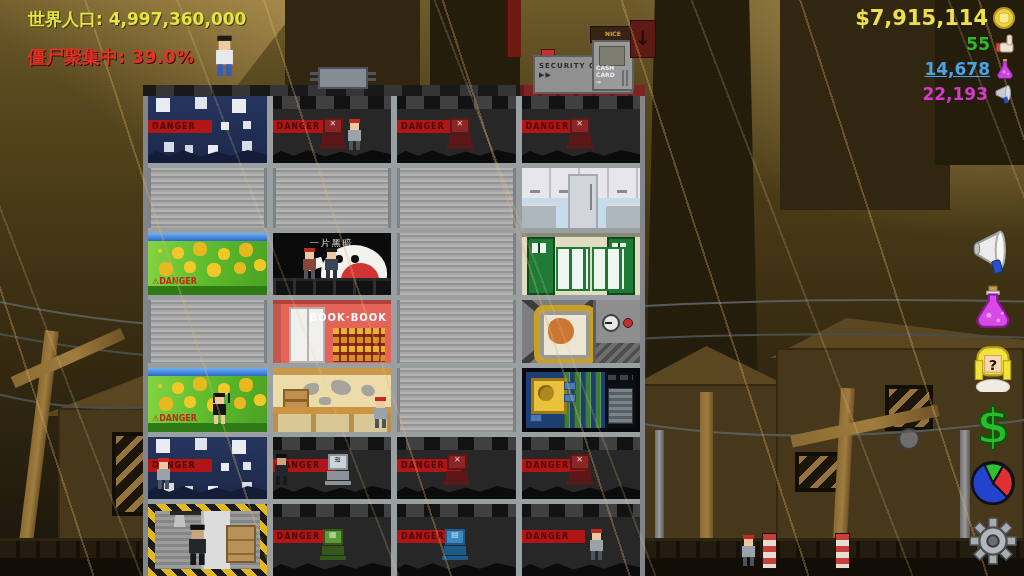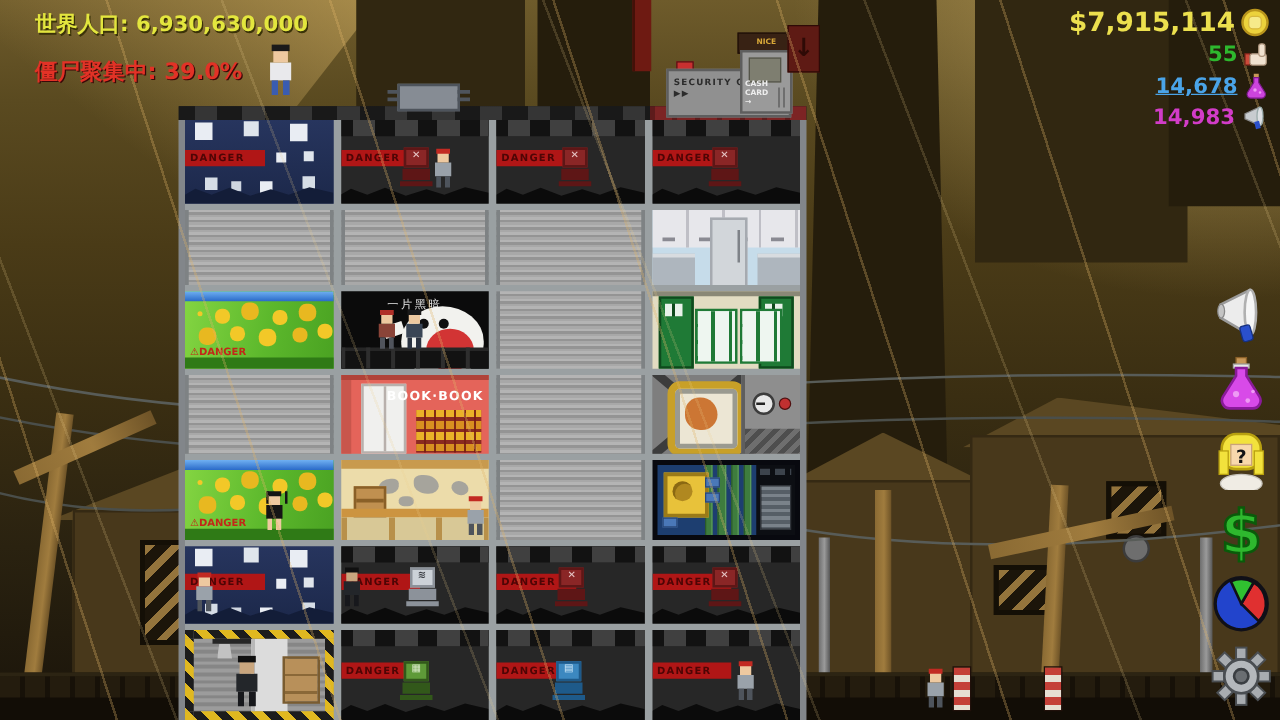--- a/index.html
+++ b/index.html
@@ -509,21 +509,21 @@
     <div class="atm-label">CASH CARD →</div>
     <div class="atm-vents"></div>
   </div>
   <div class="abs arrowflag"><span>↓</span></div>
   <div class="abs redbanner"></div>
 
   <div class="abs rain1"></div>
   <div class="abs rain2"></div>
 
   <div class="abs hud-tl">
-    <div class="hud-pop">世界人口: 6,930,630,000</div>
+    <div class="hud-pop">世界人口: 4,997,360,000</div>
     <div class="hud-zom">僵尸聚集中: 39.0%</div>
   </div>
 
   <div class="abs hud-tr">
     <div class="hud-row">
       <span class="hud-money">$7,915,114</span>
       <svg width="24" height="24">
           <circle cx="12" cy="12" r="10" fill="#ecd23c" stroke="#b8941c" stroke-width="2"></circle>
           <rect x="7" y="7" width="10" height="10" rx="3" fill="#f6ea8a" stroke="#d8b83c"></rect>
         </svg>
@@ -539,21 +539,21 @@
     <div class="hud-row">
       <span class="hud-sci">14,678</span>
       <svg width="22" height="22">
           <rect x="9" y="1" width="4" height="3" fill="#c89858"></rect>
           <path d="M9 4 h4 v4 l5 8 a3 3 0 0 1 -2.6 4.5 H6.6 A3 3 0 0 1 4 16 l5-8 z" fill="#cc44dd" stroke="#7a1a8a"></path>
           <circle cx="10" cy="14" r="1.4" fill="#ee9af4"></circle>
           <circle cx="14" cy="16" r="1" fill="#ee9af4"></circle>
         </svg>
     </div>
     <div class="hud-row">
-      <span class="hud-inf">14,983</span>
+      <span class="hud-inf">22,193</span>
       <svg width="24" height="22">
           <path d="M4 8 L15 3 L15 17 L4 12 Z" fill="#c8ccd0" stroke="#888"></path>
           <ellipse cx="16" cy="10" rx="2.4" ry="7.4" fill="#dcdfe2" stroke="#9aa"></ellipse>
           <rect x="12" y="14" width="4" height="6" fill="#2a50cc" transform="rotate(-14 14 17)"></rect>
         </svg>
     </div>
   </div>
 
 
   <div class="abs sidebar">

